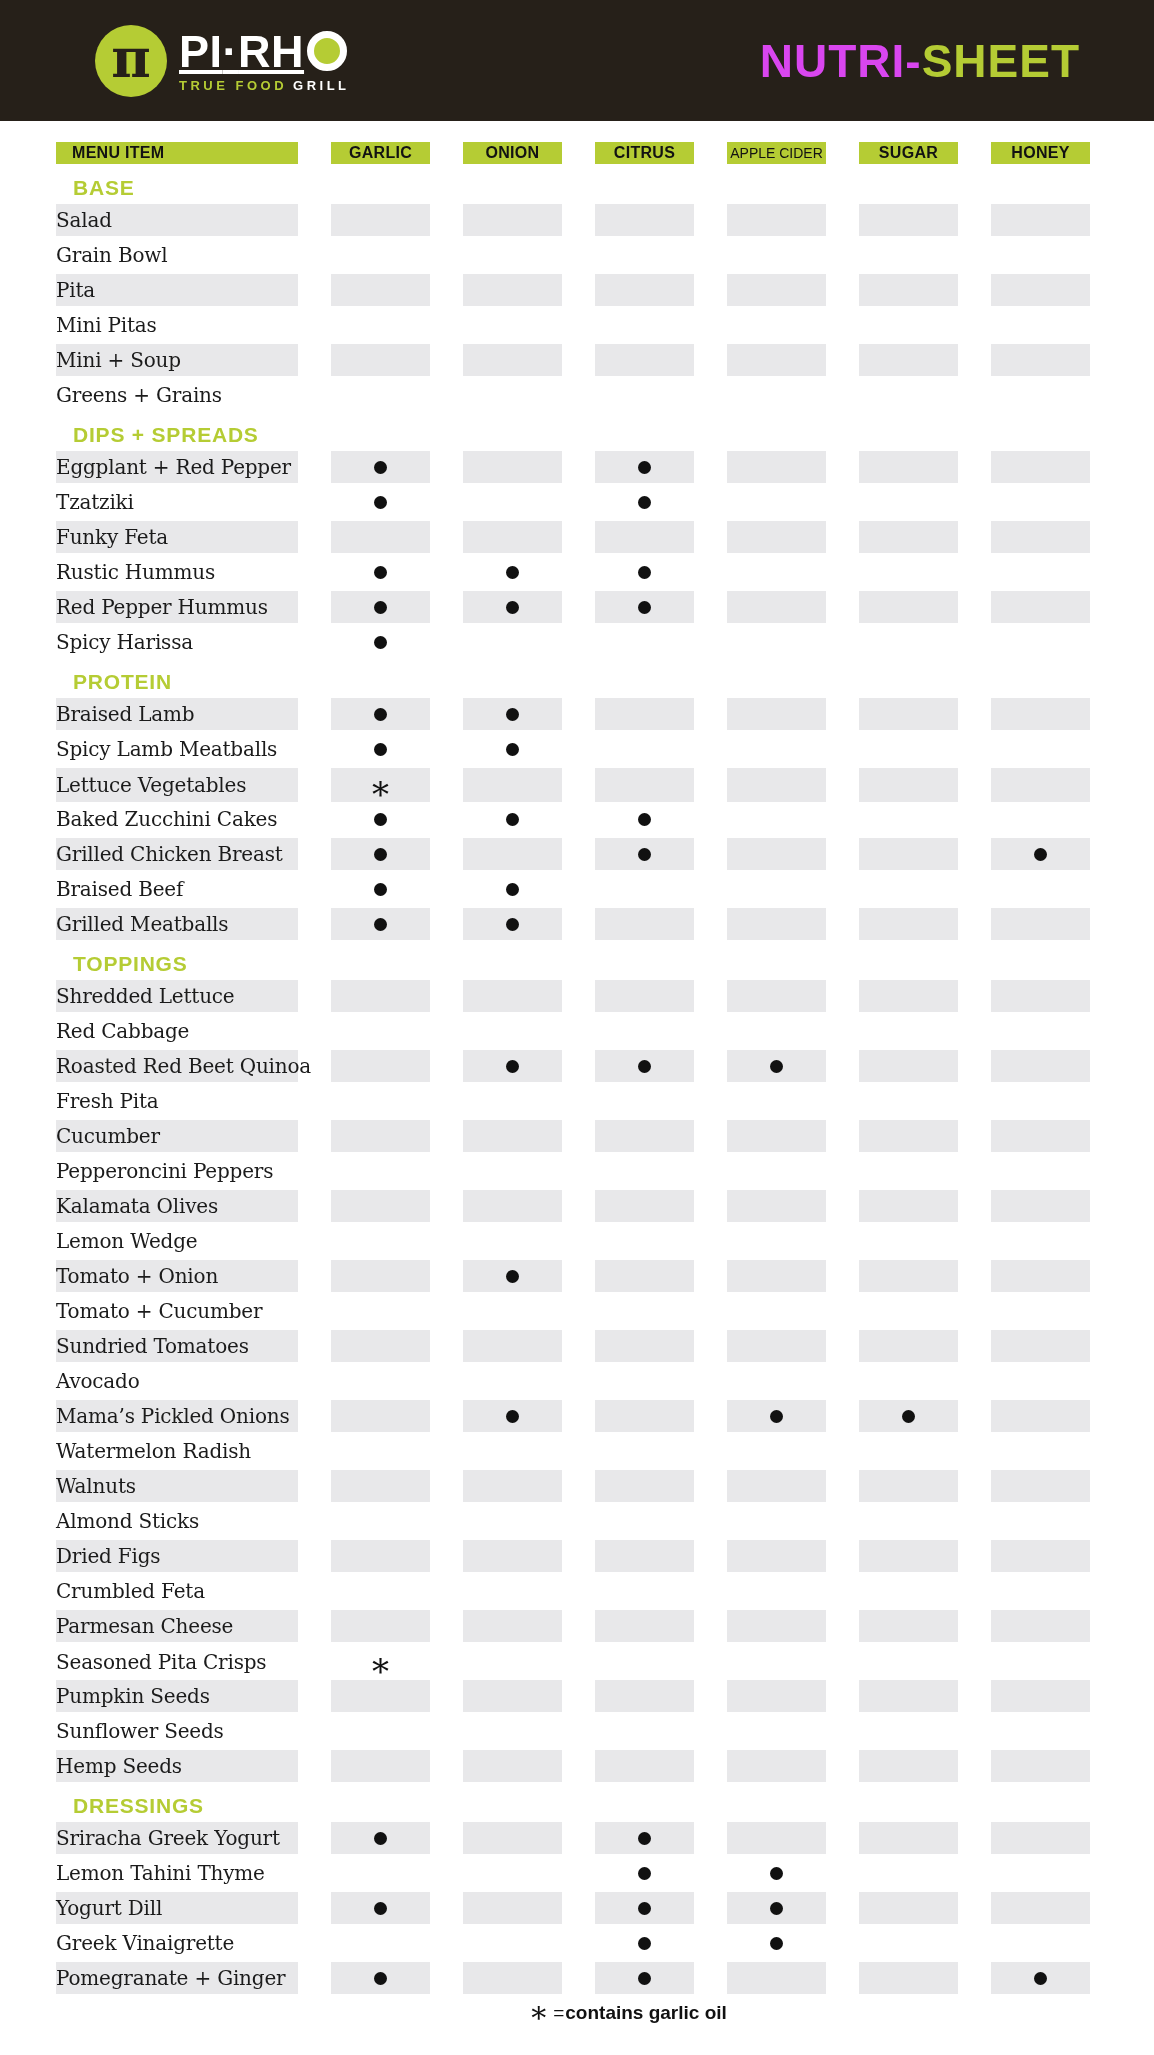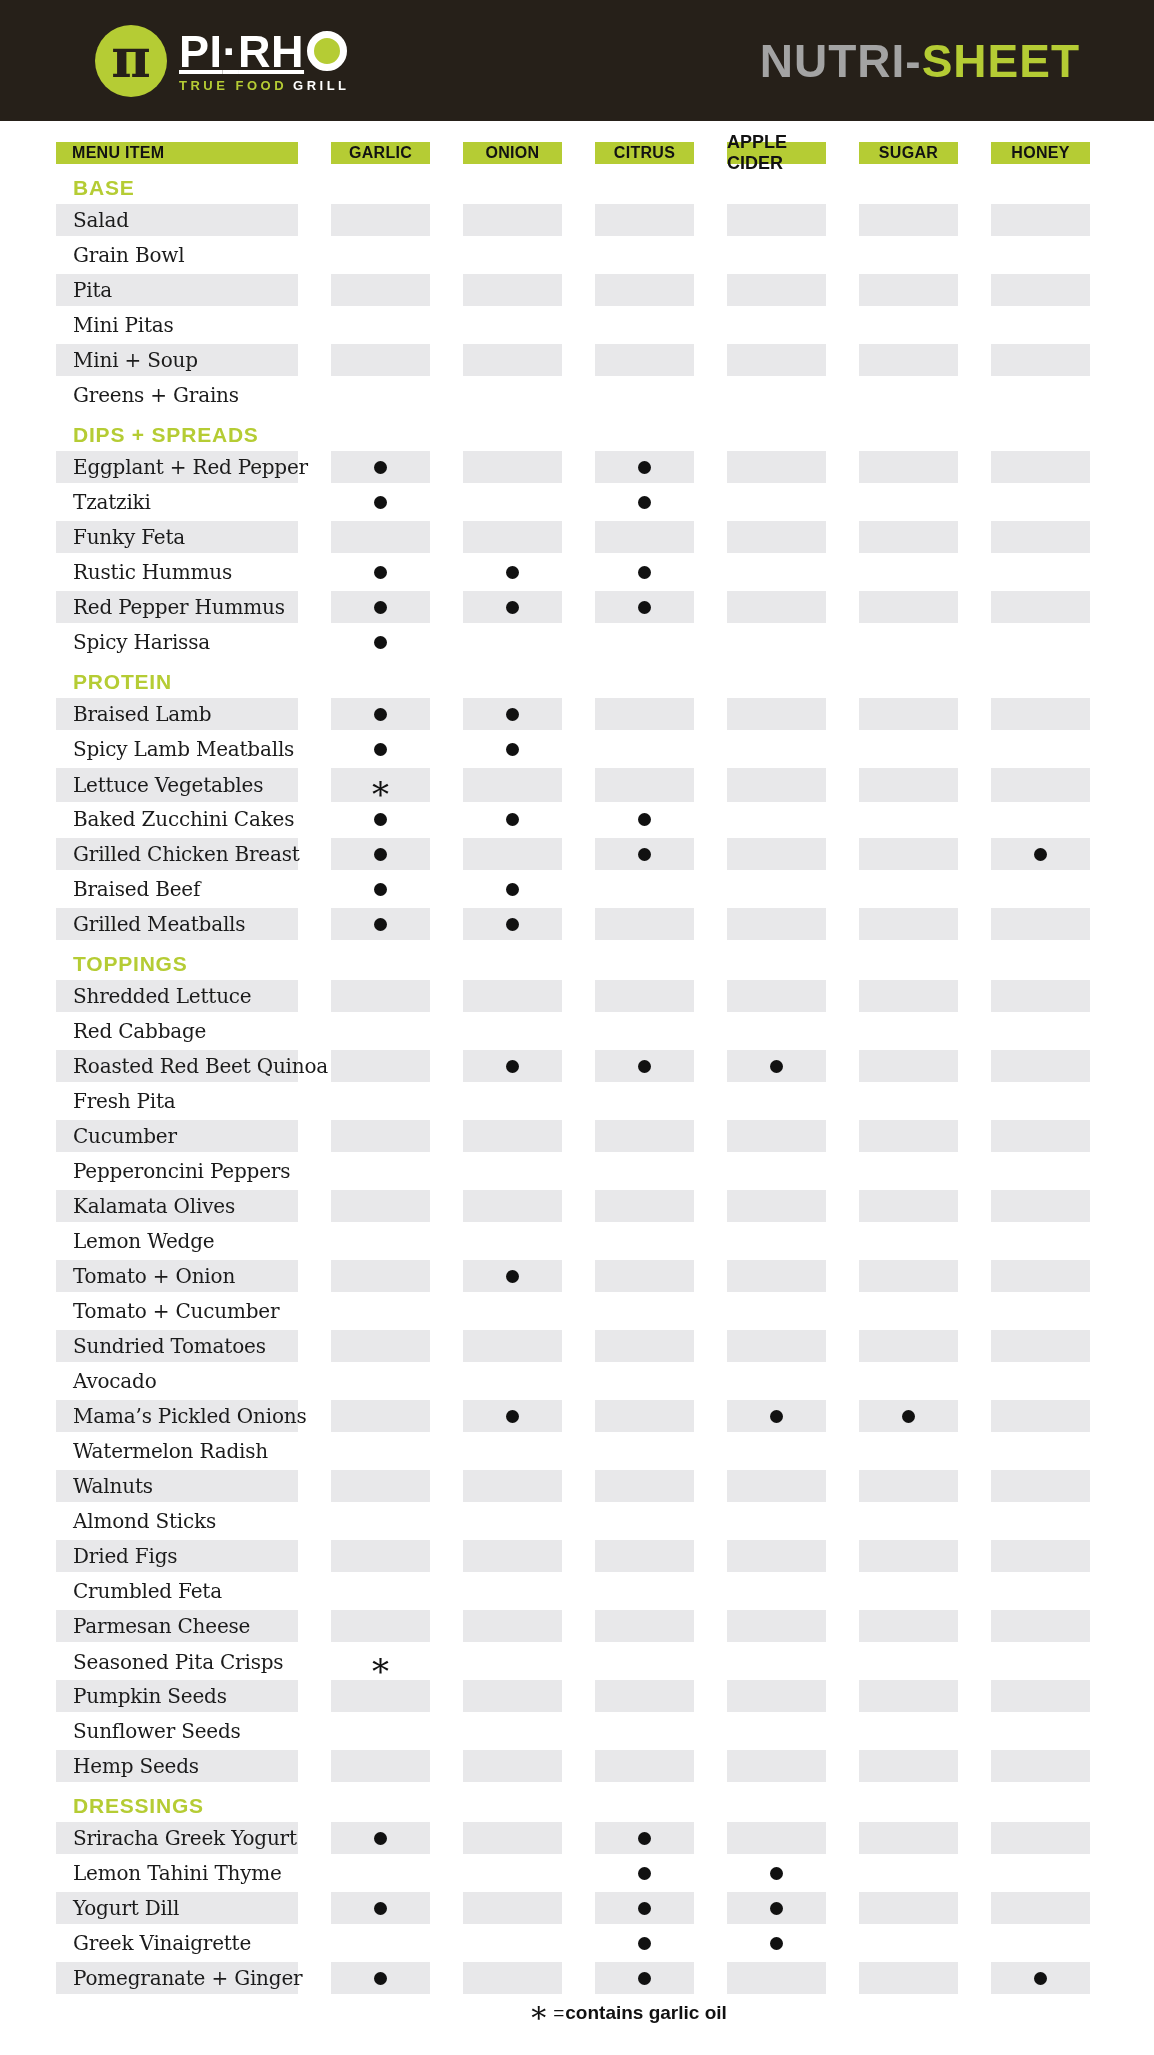--- a/index.html
+++ b/index.html
@@ -30,48 +30,48 @@
   .brand-o{
     display:inline-block;width:26px;height:26px;border-radius:50%;
     background:#b5cc34;border:7px solid #ffffff;margin-left:3px;
   }
   .tagline{
     font-size:13px;font-weight:700;letter-spacing:3.5px;margin-top:4px;text-align:right;
   }
   .tagline .tg-green{color:#b5cc34;}
   .tagline .tg-white{color:#ffffff;margin-left:6px;}
   .sheet-title{font-size:46px;font-weight:800;letter-spacing:1px;line-height:1;}
-  .sheet-title .st-white{color:#a3a3a3;margin-top:8px;}
+  .sheet-title .st-white{color:#d946ef;margin-top:8px;}
   .sheet-title .st-green{color:#b5cc34;}
 
   
   .table-wrap{padding:21px 0 0 56px;}
   .grid-row{
     display:grid;
     grid-template-columns:242px repeat(6,99px);
     column-gap:33px;
   }
   .colhead{
     background:#b5cc34;height:22px;
     display:flex;align-items:center;justify-content:center;
     font-weight:700;font-size:16px;letter-spacing:0.3px;color:#121212;
     text-transform:uppercase;
   }
   .colhead.menu{justify-content:flex-start;padding-left:16px;box-sizing:border-box;}
-  .colhead.small{font-size:18px;font-weight:700;letter-spacing:0;}
+  .colhead.small{font-size:14px;font-weight:400;letter-spacing:0;}
 
   .section-title{
     color:#b5cc34;font-weight:800;font-size:21px;letter-spacing:0.8px;
     line-height:21px;margin:13px 0 6px 17px;text-transform:uppercase;
   }
   .row{height:32px;margin-bottom:3px;}
   .cell{display:flex;align-items:center;justify-content:center;background:transparent;}
   .row.shaded .cell{background:#e8e8ea;}
   .cell.label{
-    justify-content:flex-start;padding-left:17px;box-sizing:border-box;
+    justify-content:flex-start;box-sizing:border-box;
     font-family:"DejaVu Serif",serif;font-size:20px;color:#1b1b1b;
     white-space:nowrap;letter-spacing:-0.2px;
   }
   .dot{width:13px;height:13px;border-radius:50%;background:#111111;}
   .star{
     font-family:"DejaVu Serif",serif;font-size:34px;line-height:1;
     color:#111111;transform:translateY(27%);
   }
 
   

